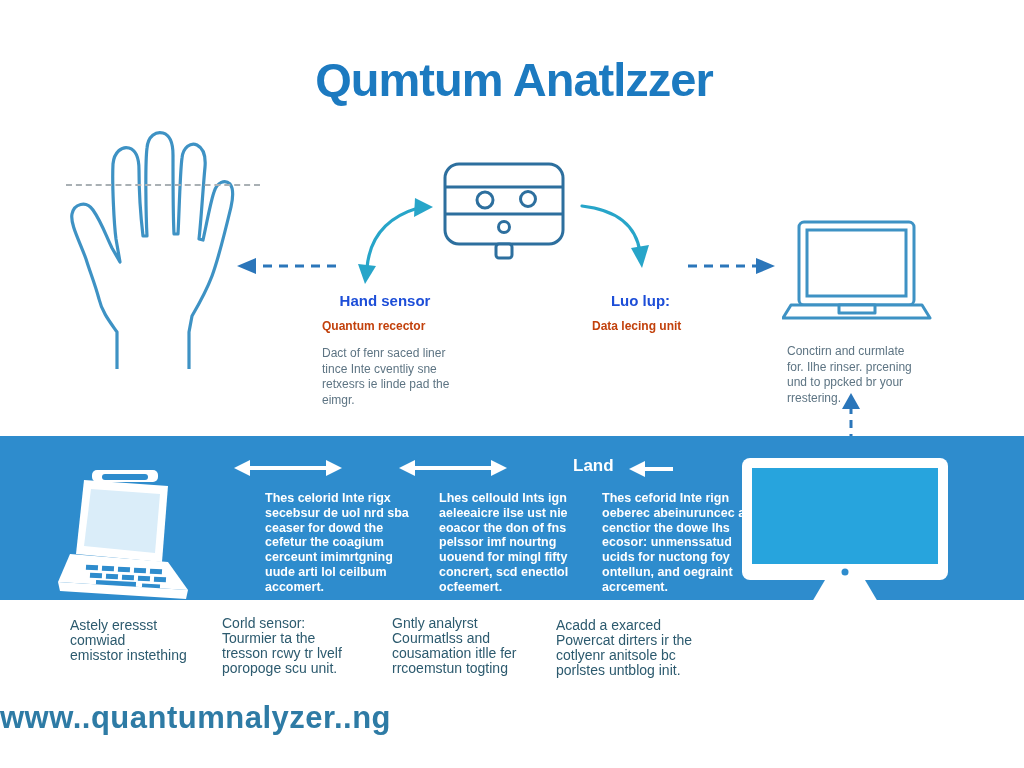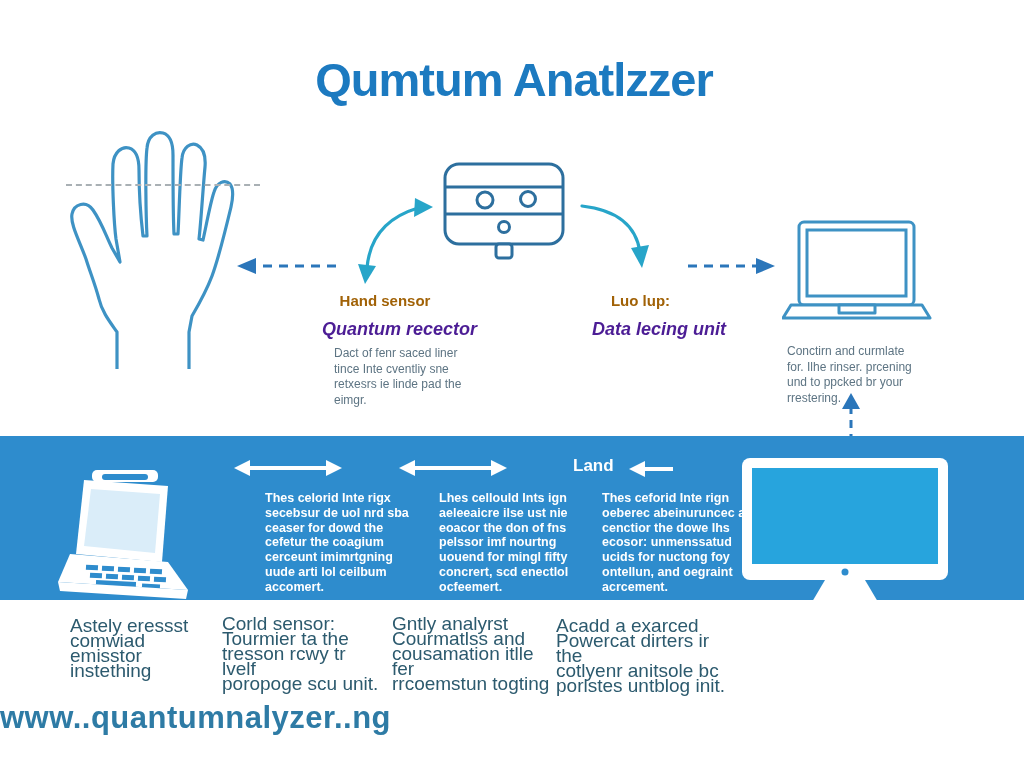--- a/index.html
+++ b/index.html
@@ -5,34 +5,34 @@
   html,body{margin:0;padding:0;}
   .canvas{
     position:relative;width:1024px;height:768px;background:#ffffff;overflow:hidden;
     font-family:"Liberation Sans",sans-serif;
   }
   .abs{position:absolute;}
   .title{
     left:4px;right:0;top:22px;text-align:center;
     font-size:47px;font-weight:700;color:#1c7ac0;letter-spacing:-1px;margin-top:30px;
   }
-  .col-label{font-size:15px;font-weight:700;color:#a16207;text-align:center;}
-  .col-subtitle{font-size:18px;font-weight:700;color:#4c1d95;font-style:italic;}
+  .col-label{font-size:15px;font-weight:700;color:#1d4ed8;text-align:center;}
+  .col-subtitle{font-size:12px;font-weight:700;color:#c2410c;}
   .col-body{
     font-size:12px;color:#5d7483;line-height:15.5px;white-space:pre-line;
   }
   .band{
     left:0;top:436px;width:1024px;height:164px;background:#2e8ccd;
   }
   .band-text{
     font-size:12.5px;font-weight:600;color:#ffffff;line-height:14.8px;white-space:pre-line;margin-left:47px;
   }
   .land-label{font-size:17px;font-weight:700;color:#ffffff;}
   .foot-text{
-    font-size:19px;color:#2c5a6e;line-height:15px;white-space:pre-line;
+    font-size:14px;color:#2c5a6e;line-height:15px;white-space:pre-line;
   }
   .website{
     left:0;right:0;top:700px;text-align:left;
     font-size:31px;font-weight:700;color:#2e7ba5;letter-spacing:0.5px;
   }
   .measure-line{border-top:2px dashed #a9b0b4;height:0;}
 </style>
 </head>
 <body>
 
@@ -79,21 +79,21 @@
 
   <svg class="abs" style="left:782px;top:216px;" width="150" height="108" viewBox="0 0 150 108">
     <rect x="17" y="6" width="115" height="83" rx="5" fill="#ffffff" stroke="#3e92c4" stroke-width="3"></rect>
     <rect x="25" y="14" width="99" height="66" fill="#ffffff" stroke="#3e92c4" stroke-width="3"></rect>
     <path d="M9,89 L140,89 L148,102 L1,102 Z" fill="#ffffff" stroke="#3e92c4" stroke-width="3" stroke-linejoin="round"></path>
     <path d="M57,89 L93,89 L93,97 L57,97 Z" fill="#ffffff" stroke="#3e92c4" stroke-width="3" stroke-linejoin="round"></path>
   </svg>
 
   <div class="abs col-label" style="left:305px;top:292px;width:160px;">Hand sensor</div>
   <div class="abs col-subtitle" style="left:322px;top:319px;">Quantum recector</div>
-  <div class="abs col-body" style="left:322px;top:346px;width:175px;margin-left:12px;">Dact of fenr saced liner
+  <div class="abs col-body" style="left:322px;top:346px;width:175px;">Dact of fenr saced liner
 tince Inte cventliy sne
 retxesrs ie linde pad the
 eimgr.</div>
 
   <div class="abs col-label" style="left:568px;top:292px;width:145px;">Luo lup:</div>
   <div class="abs col-subtitle" style="left:592px;top:319px;text-align:right;">Data lecing unit</div>
 
   <div class="abs col-body" style="left:787px;top:344px;width:195px;">Conctirn and curmlate
 for. Ilhe rinser. prcening
 und to ppcked br your

